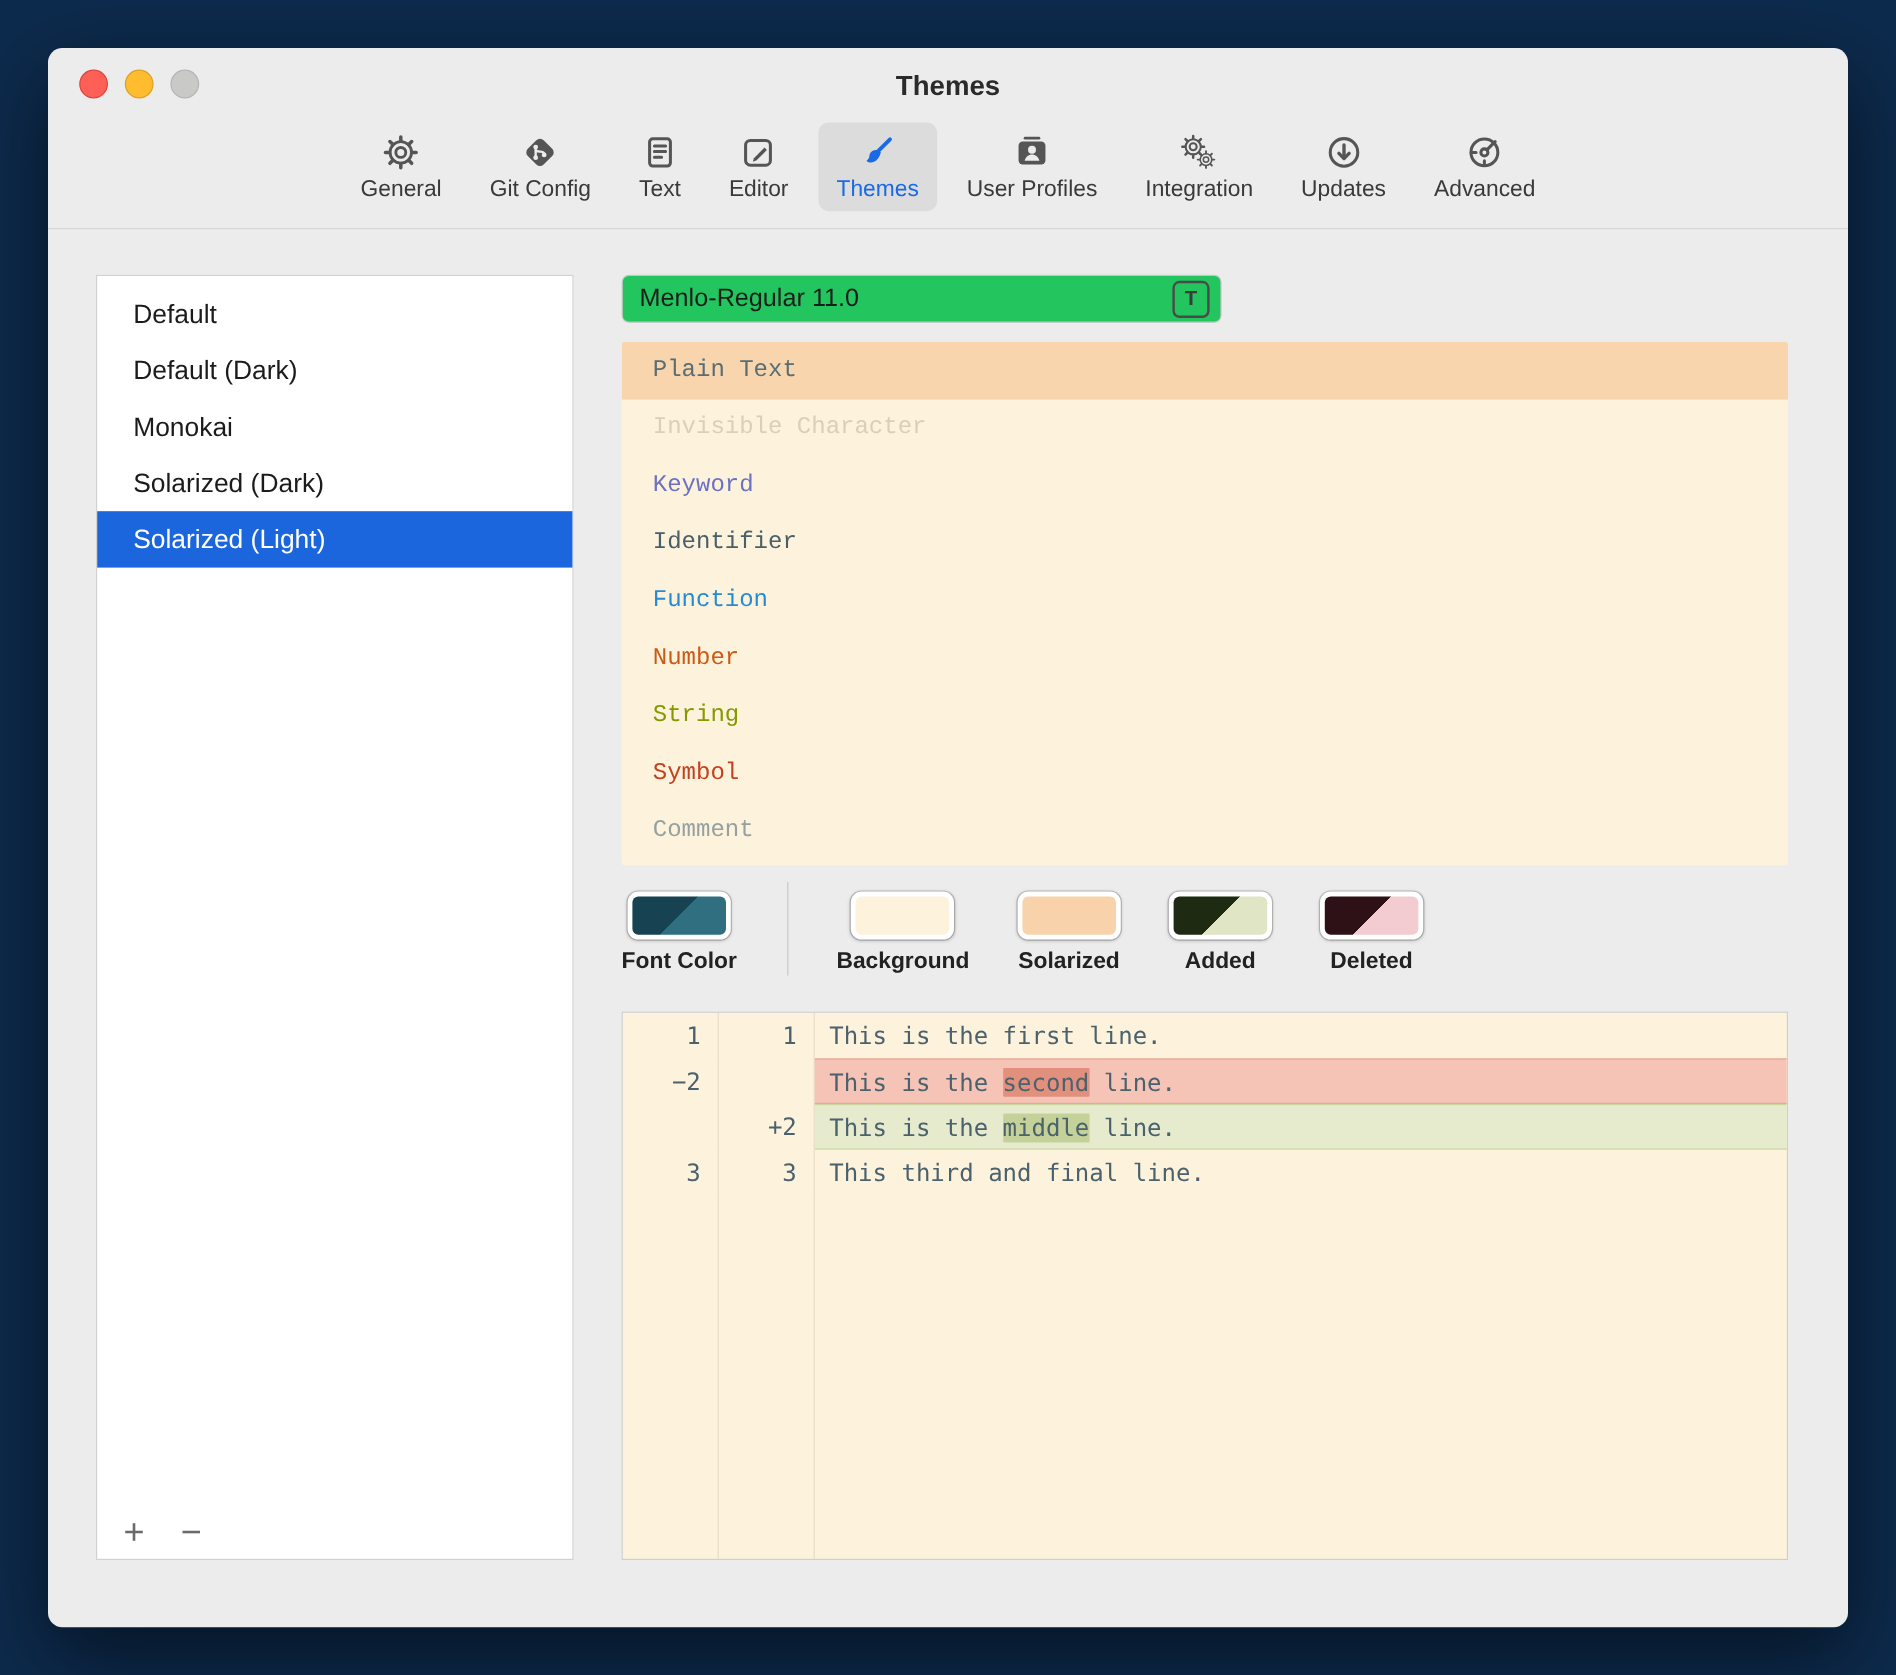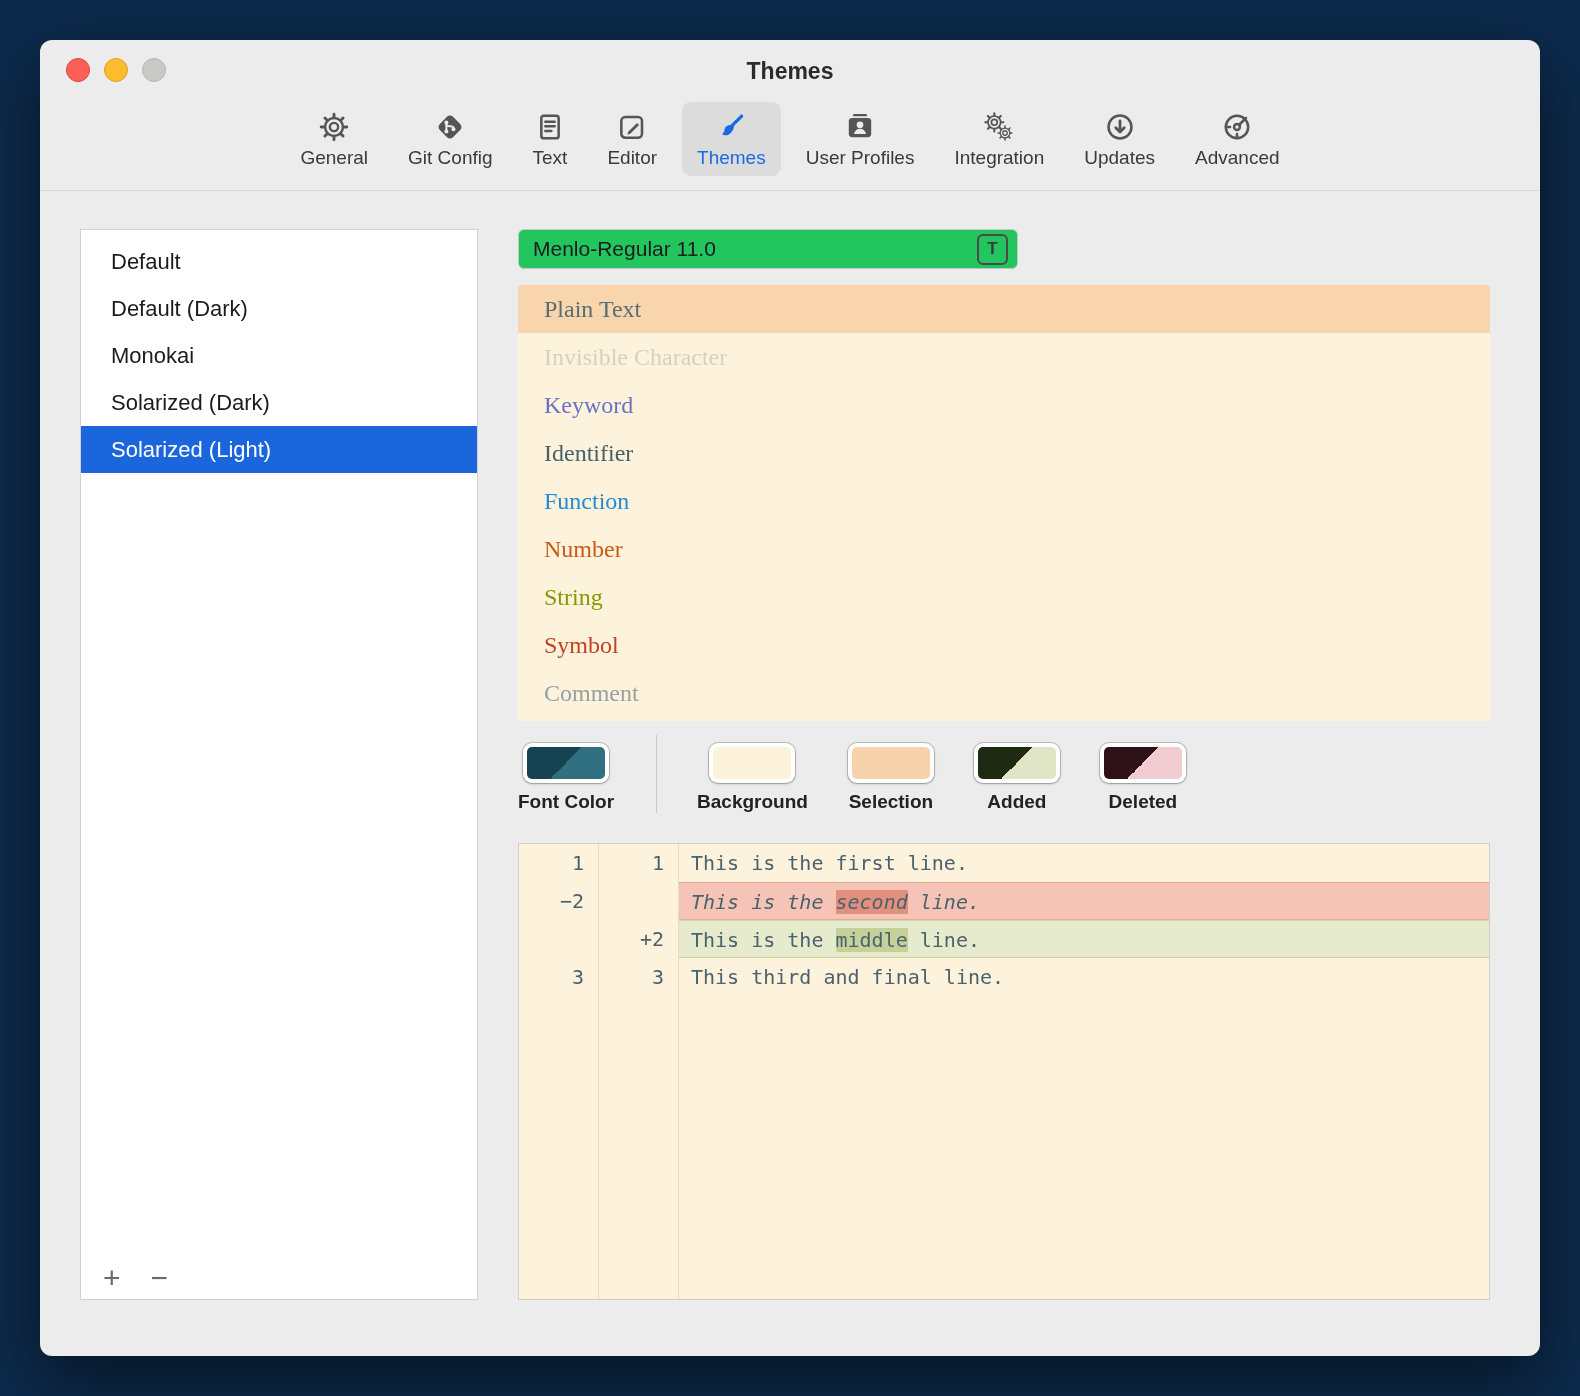--- a/index.html
+++ b/index.html
@@ -43,34 +43,34 @@
   .theme-item.selected{background:#1b65dd;color:#ffffff;}
   .list-actions{position:absolute;left:22px;bottom:6px;display:flex;gap:30px;}
   .list-btn{font-size:30px;color:#6a6a6a;line-height:30px;cursor:default;}
   
   .main{flex:1;display:flex;flex-direction:column;min-width:0;min-height:0;}
   .font-row{width:500px;height:40px;background:#22c55e;border:1px solid #c6c6c6;border-radius:6px;display:flex;align-items:center;justify-content:space-between;padding:0 9px 0 14px;box-sizing:border-box;}
   .font-value{font-size:21px;color:#1c1c1c;}
   .font-picker{width:27px;height:27px;border:2px solid #4a4a4a;border-radius:6px;display:flex;align-items:center;justify-content:center;font-size:17px;font-weight:700;color:#3a3a3a;}
   
   .preview{margin-top:16px;height:436px;border-radius:2px;overflow:hidden;}
-  .tok-row{height:48px;line-height:48px;padding-left:26px;font-family:Liberation Serif, serif;font-size:24px;}
+  .tok-row{height:48px;line-height:48px;padding-left:26px;font-family:Liberation Mono, monospace;font-size:20px;}
   
   .swatch-row{margin-top:14px;display:flex;align-items:flex-end;gap:16px;font-weight:bold;}
   .swatch-group{display:flex;flex-direction:column;align-items:center;gap:8px;margin-right:24px;}
   .swatch{width:86px;height:40px;background:#fff;border-radius:9px;padding:4px;box-sizing:border-box;box-shadow:0 0 0 1px rgba(0,0,0,.18),0 1px 3px rgba(0,0,0,.22);}
   .swatch-inner{width:100%;height:100%;border-radius:5px;background:linear-gradient(135deg,var(--c1) 0%,var(--c1) 50%,var(--c2) 50%,var(--c2) 100%);}
   .swatch-label{font-size:19px;color:#222;white-space:nowrap;}
   .swatch-divider{width:1px;align-self:stretch;background:#c9c9c9;margin:0 24px 0 2px;height:78px;}
   
   .diff{margin-top:30px;flex:1;border:1px solid #cfcfcf;min-height:0;overflow:hidden;}
   .diff-row{display:flex;height:38px;line-height:38px;font-family:"DejaVu Sans Mono", monospace;font-size:20px;color:#4b626d;}
   .gut{width:80px;flex:0 0 auto;text-align:right;padding-right:14px;box-sizing:border-box;border-right:1px solid #e6dcc4;}
   .code{flex:1;padding-left:12px;box-sizing:border-box;}
-  .diff-row.deleted .code{border-top:1px solid; border-bottom:1px solid;font-style:italic;}
+  .diff-row.deleted .code{border-top:1px solid; border-bottom:1px solid;}
   .diff-row.added .code{border-top:1px solid; border-bottom:1px solid;}
   .word{border-radius:1px;}
   .diff-fill{flex:1;display:flex;}
   .diff-fill .gut{height:auto;}
 </style>
 </head>
 <body>
 
 <svg width="0" height="0" style="position:absolute" aria-hidden="true">
   <defs>
@@ -249,21 +249,21 @@
         <div class="swatch-group">
           <div class="swatch">
             <div class="swatch-inner" style="--c1: #fdf3dd; --c2: #fdf3dd;"></div>
           </div>
           <span class="swatch-label">Background</span>
         </div>
         <div class="swatch-group">
           <div class="swatch">
             <div class="swatch-inner" style="--c1: #f8d2ab; --c2: #f8d2ab;"></div>
           </div>
-          <span class="swatch-label">Selection</span>
+          <span class="swatch-label">Solarized</span>
         </div>
         <div class="swatch-group">
           <div class="swatch">
             <div class="swatch-inner" style="--c1: #1f2a12; --c2: #dfe5c5;"></div>
           </div>
           <span class="swatch-label">Added</span>
         </div>
         <div class="swatch-group">
           <div class="swatch">
             <div class="swatch-inner" style="--c1: #2e1116; --c2: #f2ccd0;"></div>

